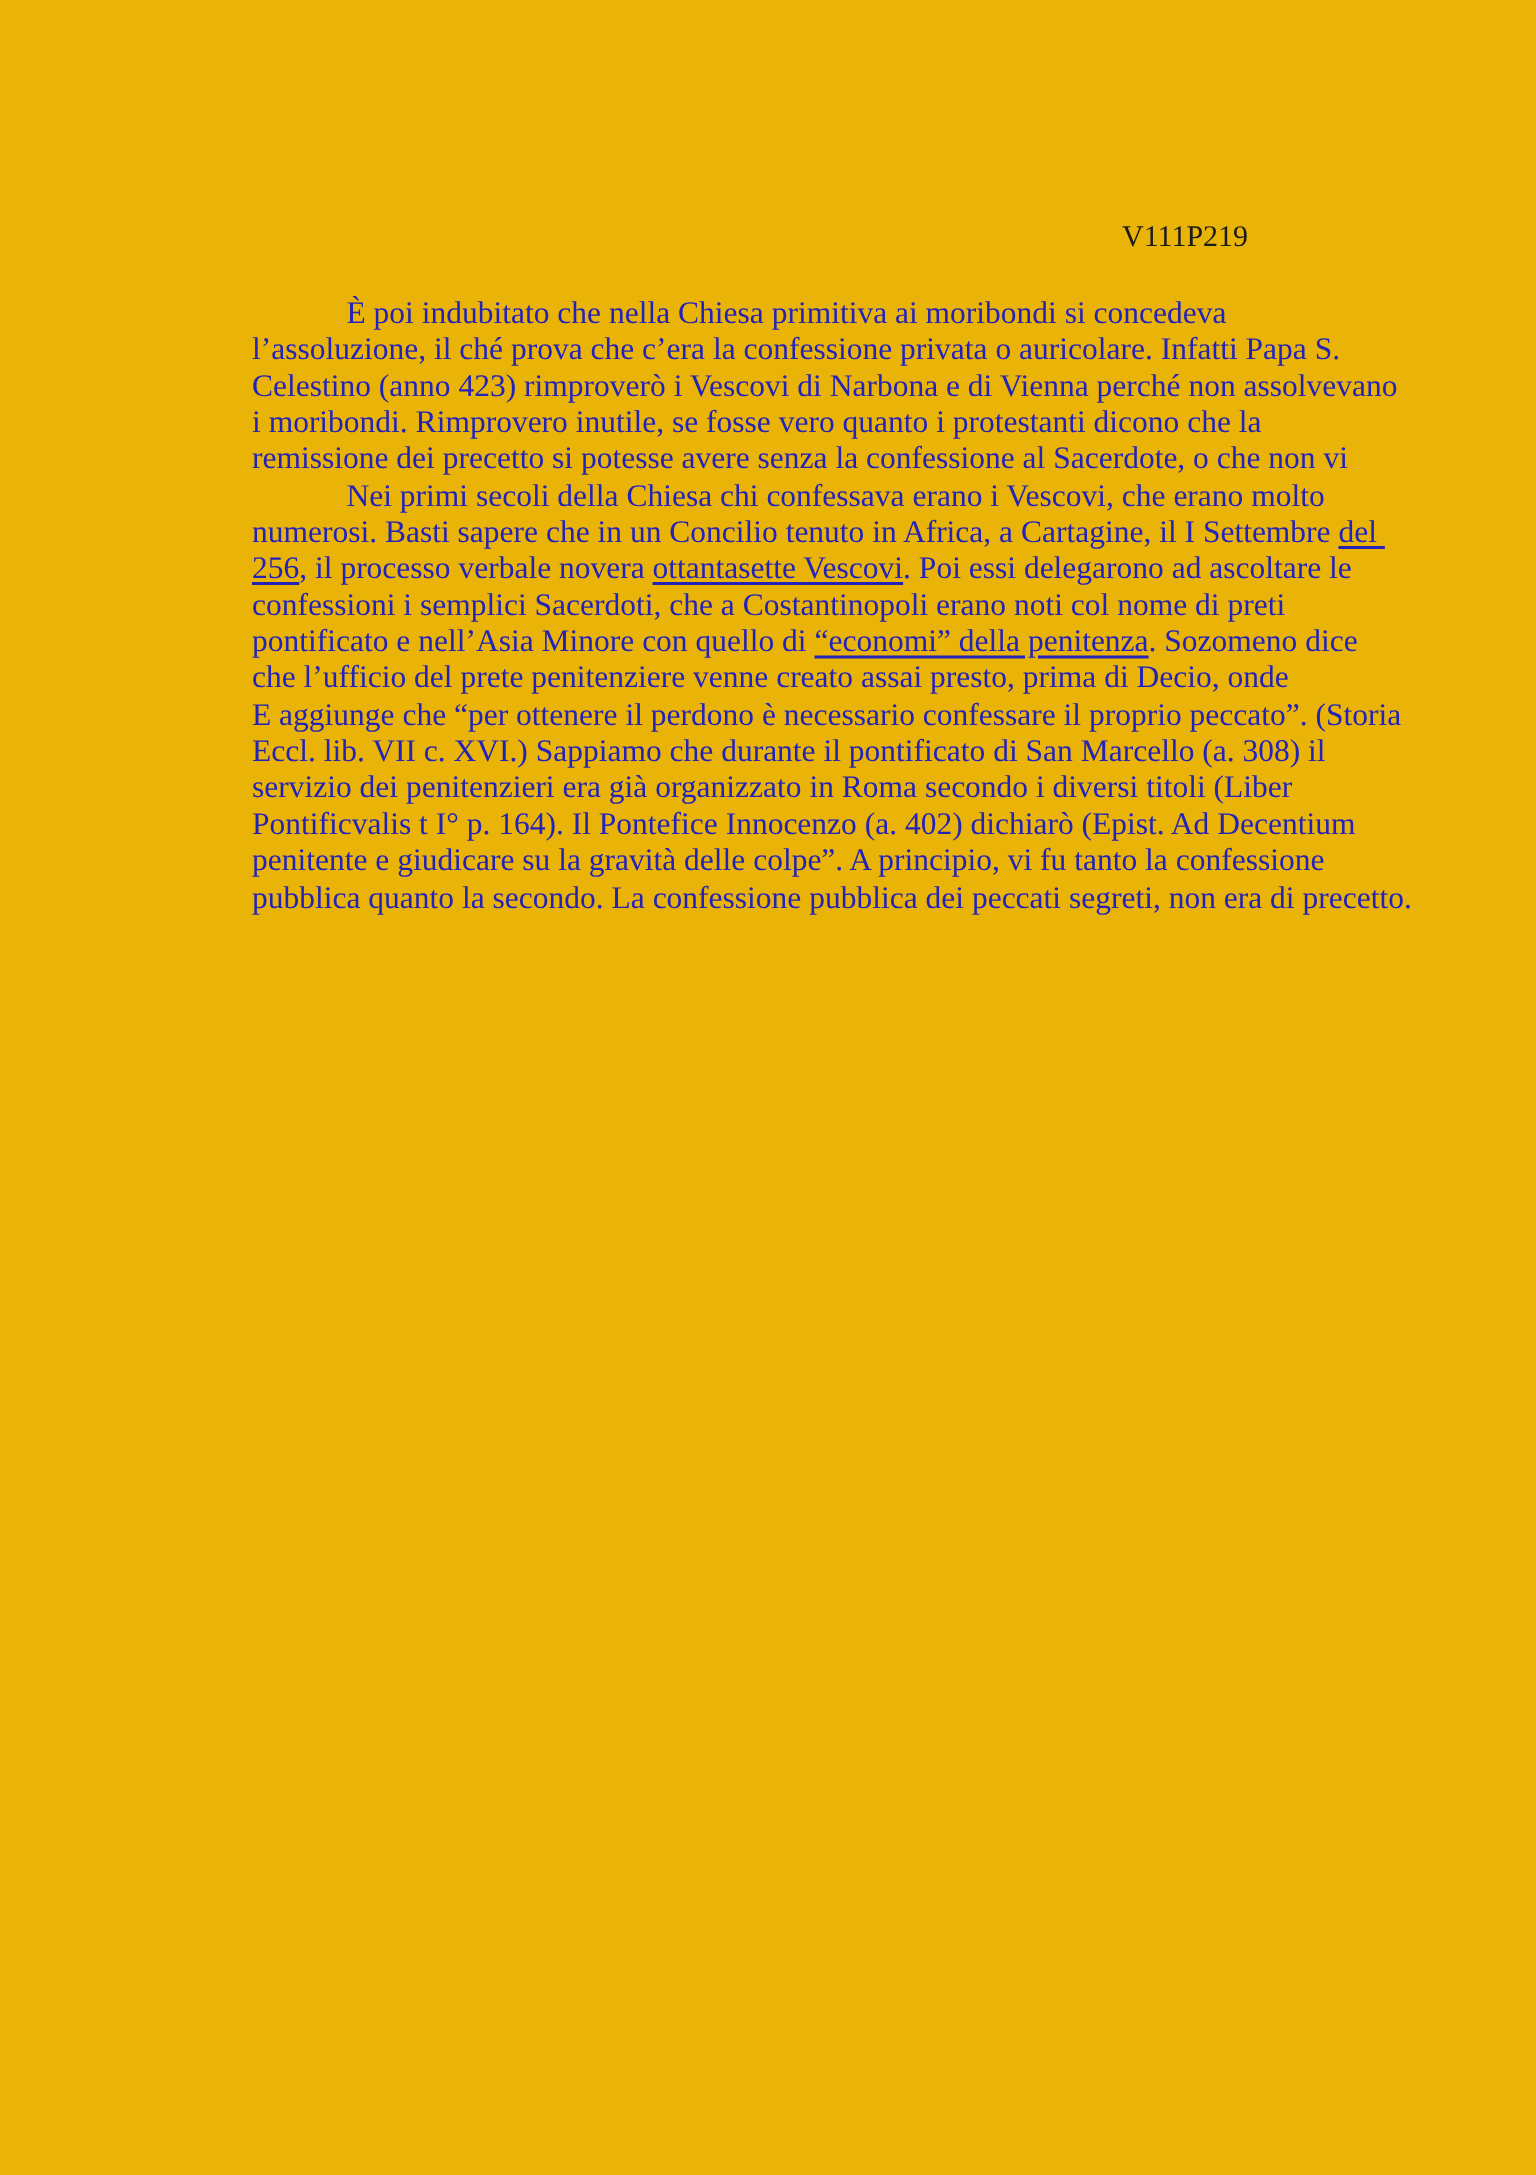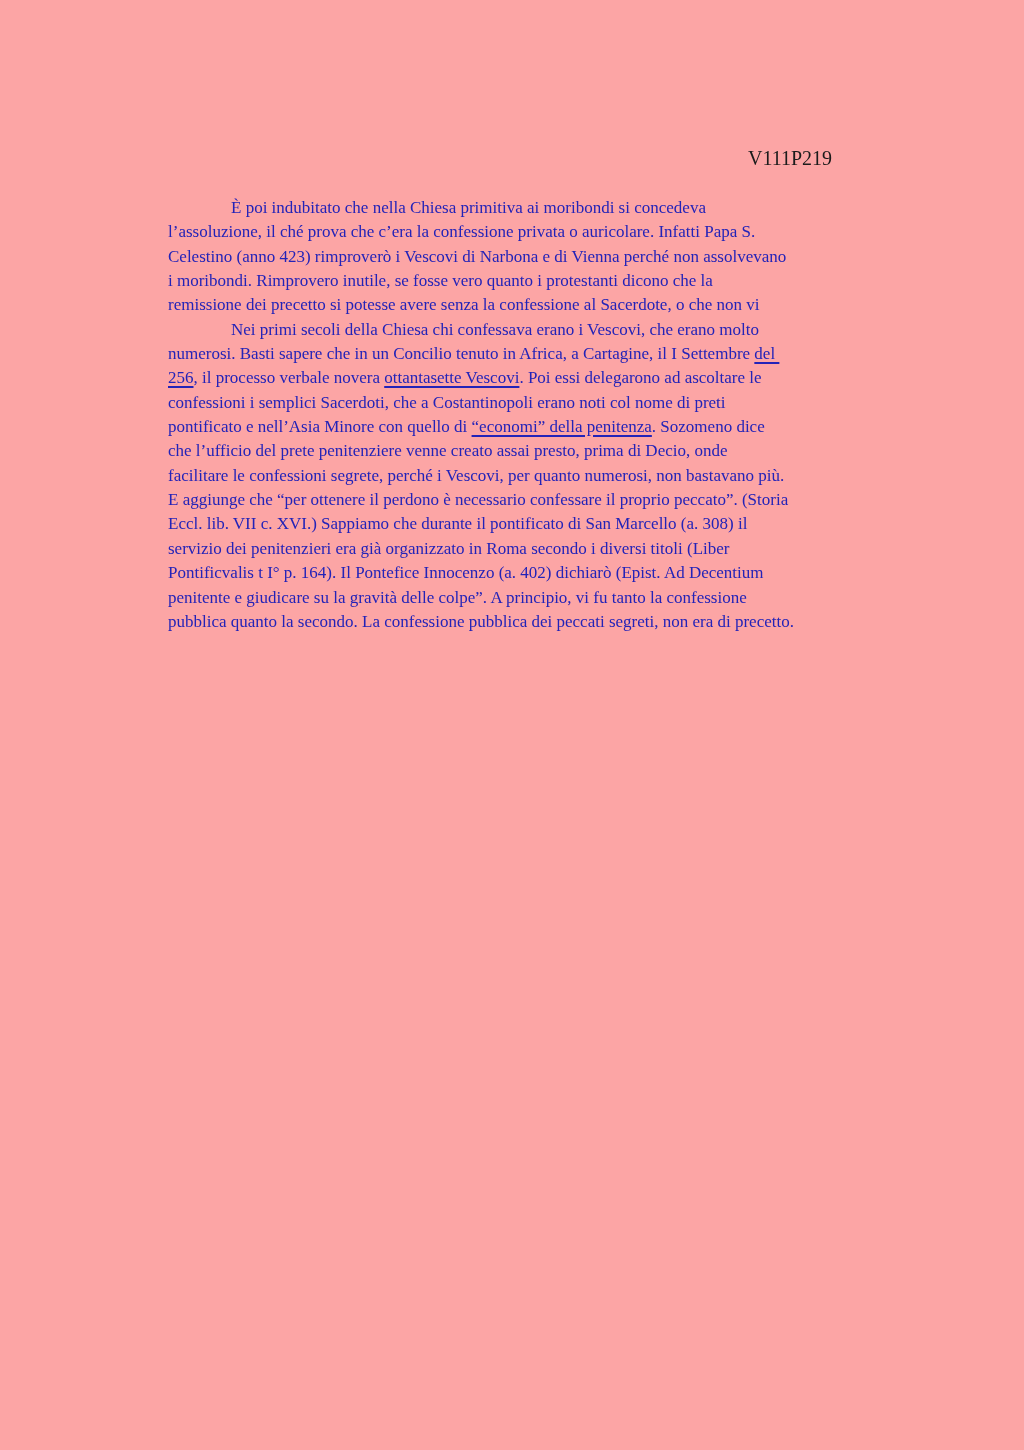--- a/index.html
+++ b/index.html
@@ -4,38 +4,38 @@
 <style>
   html, body {
     margin: 0;
     padding: 0;
     background: #ffffff;
   }
   .page {
     position: relative;
     width: 1024px;
     height: 1450px;
-    background: #fca5a5;
+    background: #eab308;
     font-family: "Liberation Serif", "DejaVu Serif", serif;
     overflow: hidden;
   }
   .doc-code {
     position: absolute;
     top: 147px;
     left: 748px;
     font-size: 20px;
     color: #1b1b1b;
     white-space: pre;
   }
   .doc-text {
     position: absolute;
     top: 196px;
     left: 168px;
     width: 780px;
-    font-size: 17px;
+    font-size: 21px;
     line-height: 24.35px;
     color: #2323b8;
   }
   .doc-text .text-line {
     white-space: pre;       
   }
   .doc-text .text-line.indent {
     padding-left: 63px;     
   }
   .doc-text .u {
@@ -57,21 +57,20 @@
         <div class="text-line"><span>i moribondi. Rimprovero inutile, se fosse vero quanto i protestanti dicono che la</span></div>
         <div class="text-line"><span>remissione dei precetto si potesse avere senza la confessione al Sacerdote, o che non vi</span></div>
       </div>
       <div>
         <div class="text-line indent"><span>Nei primi secoli della Chiesa chi confessava erano i Vescovi, che erano molto</span></div>
         <div class="text-line"><span>numerosi. Basti sapere che in un Concilio tenuto in Africa, a Cartagine, il I Settembre </span><span class="u">del </span></div>
         <div class="text-line"><span class="u">256</span><span>, il processo verbale novera </span><span class="u">ottantasette Vescovi</span><span>. Poi essi delegarono ad ascoltare le</span></div>
         <div class="text-line"><span>confessioni i semplici Sacerdoti, che a Costantinopoli erano noti col nome di preti</span></div>
         <div class="text-line"><span>pontificato e nell’Asia Minore con quello di </span><span class="u">“economi” della penitenza</span><span>. Sozomeno dice</span></div>
         <div class="text-line"><span>che l’ufficio del prete penitenziere venne creato assai presto, prima di Decio, onde</span></div>
-        <div class="text-line"><span>facilitare le confessioni segrete, perché i Vescovi, per quanto numerosi, non bastavano più.</span></div>
         <div class="text-line"><span>E aggiunge che “per ottenere il perdono è necessario confessare il proprio peccato”. (Storia</span></div>
         <div class="text-line"><span>Eccl. lib. VII c. XVI.) Sappiamo che durante il pontificato di San Marcello (a. 308) il</span></div>
         <div class="text-line"><span>servizio dei penitenzieri era già organizzato in Roma secondo i diversi titoli (Liber</span></div>
         <div class="text-line"><span>Pontificvalis t I° p. 164). Il Pontefice Innocenzo (a. 402) dichiarò (Epist. Ad Decentium</span></div>
         <div class="text-line"><span>penitente e giudicare su la gravità delle colpe”. A principio, vi fu tanto la confessione</span></div>
         <div class="text-line"><span>pubblica quanto la secondo. La confessione pubblica dei peccati segreti, non era di precetto.</span></div>
       </div>
     </div>
 </div>
 

